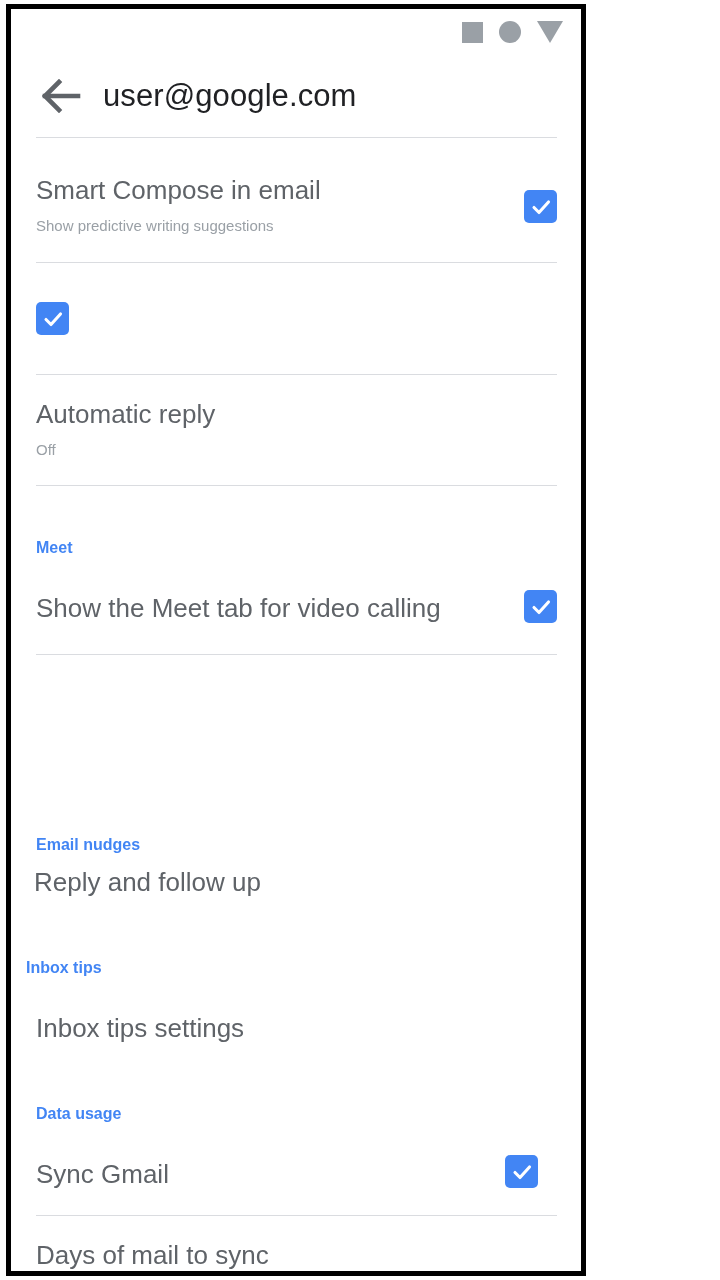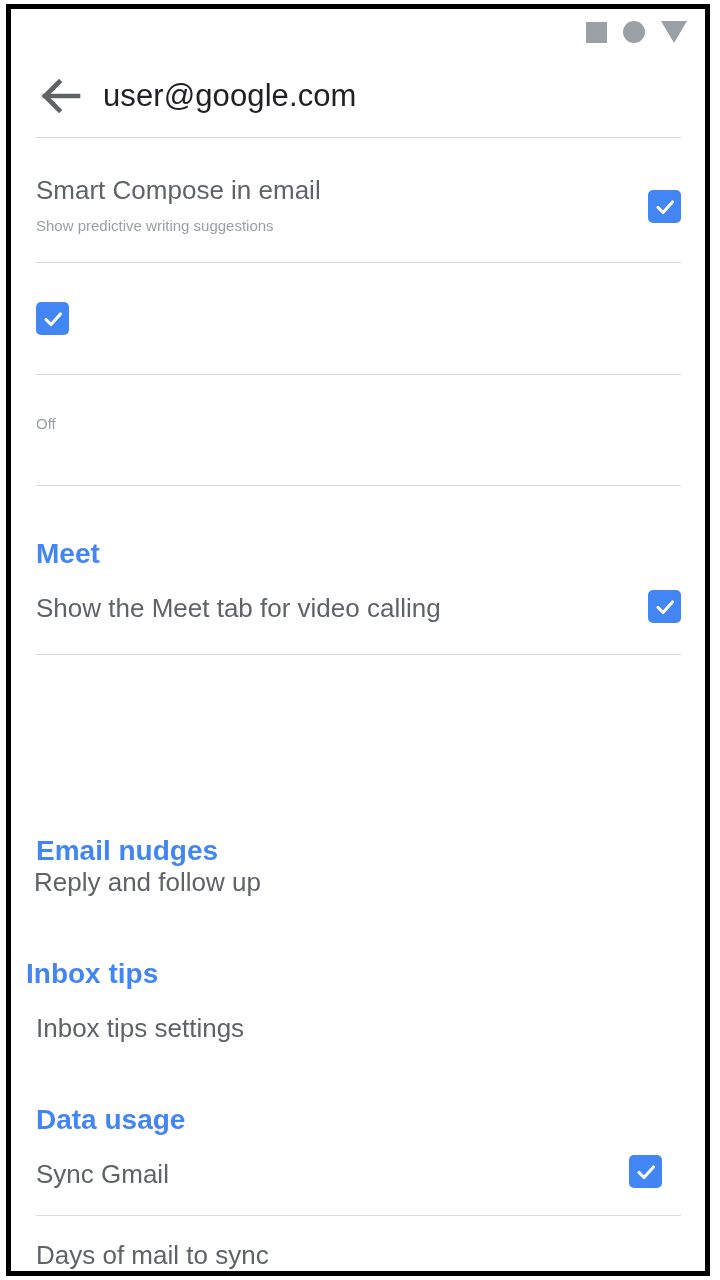--- a/index.html
+++ b/index.html
@@ -13,21 +13,21 @@
     overflow: hidden;
     font-family: "Liberation Sans", sans-serif;
     -webkit-font-smoothing: antialiased;
   }
 
   
   .device-frame {
     position: absolute;
     left: 6px;
     top: 4px;
-    width: 704px;
+    width: 580px;
     height: 1272px;
     box-sizing: border-box;
     border: 5px solid #000000;
     background: #ffffff;
     overflow: hidden;
   }
   .screen {
     position: absolute;
     inset: 0;
     background: #ffffff;
@@ -140,21 +140,21 @@
     background: #4285f4;
     display: flex;
     align-items: center;
     justify-content: center;
     cursor: pointer;
   }
   .checkbox.gray { background: #9aa0a6; cursor: default; }
   .checkbox svg { display: block; }
 
   .section-header {
-    font-size: 28px;
+    font-size: 16px;
     font-weight: bold;
     color: #4285f4;
     padding: 0 24px 0 25px;
     line-height: 1;
     white-space: nowrap;
   }
 
   
   .abs { position: absolute; left: 0; right: 0; }
 </style>
@@ -205,20 +205,21 @@
           <svg width="22" height="22" viewBox="0 0 22 22">
             <polyline points="4,11.5 9,16.5 18.5,6" fill="none" stroke="#ffffff" stroke-width="3.1" stroke-linecap="round" stroke-linejoin="round"></polyline>
           </svg>
         </div>
       </div>
 
       <div class="divider abs" style="top:237px;"></div>
 
       <div class="row abs" style="top:264px;">
         <div class="row-text">
+          <div class="row-title">Automatic reply</div>
           <div class="row-sub">Off</div>
         </div>
       </div>
 
       <div class="divider abs" style="top:348px;"></div>
 
       <div class="section-header abs" style="top:403px;">Meet</div>
 
       <div class="row abs" style="top:458px;">
         <div class="row-text">

